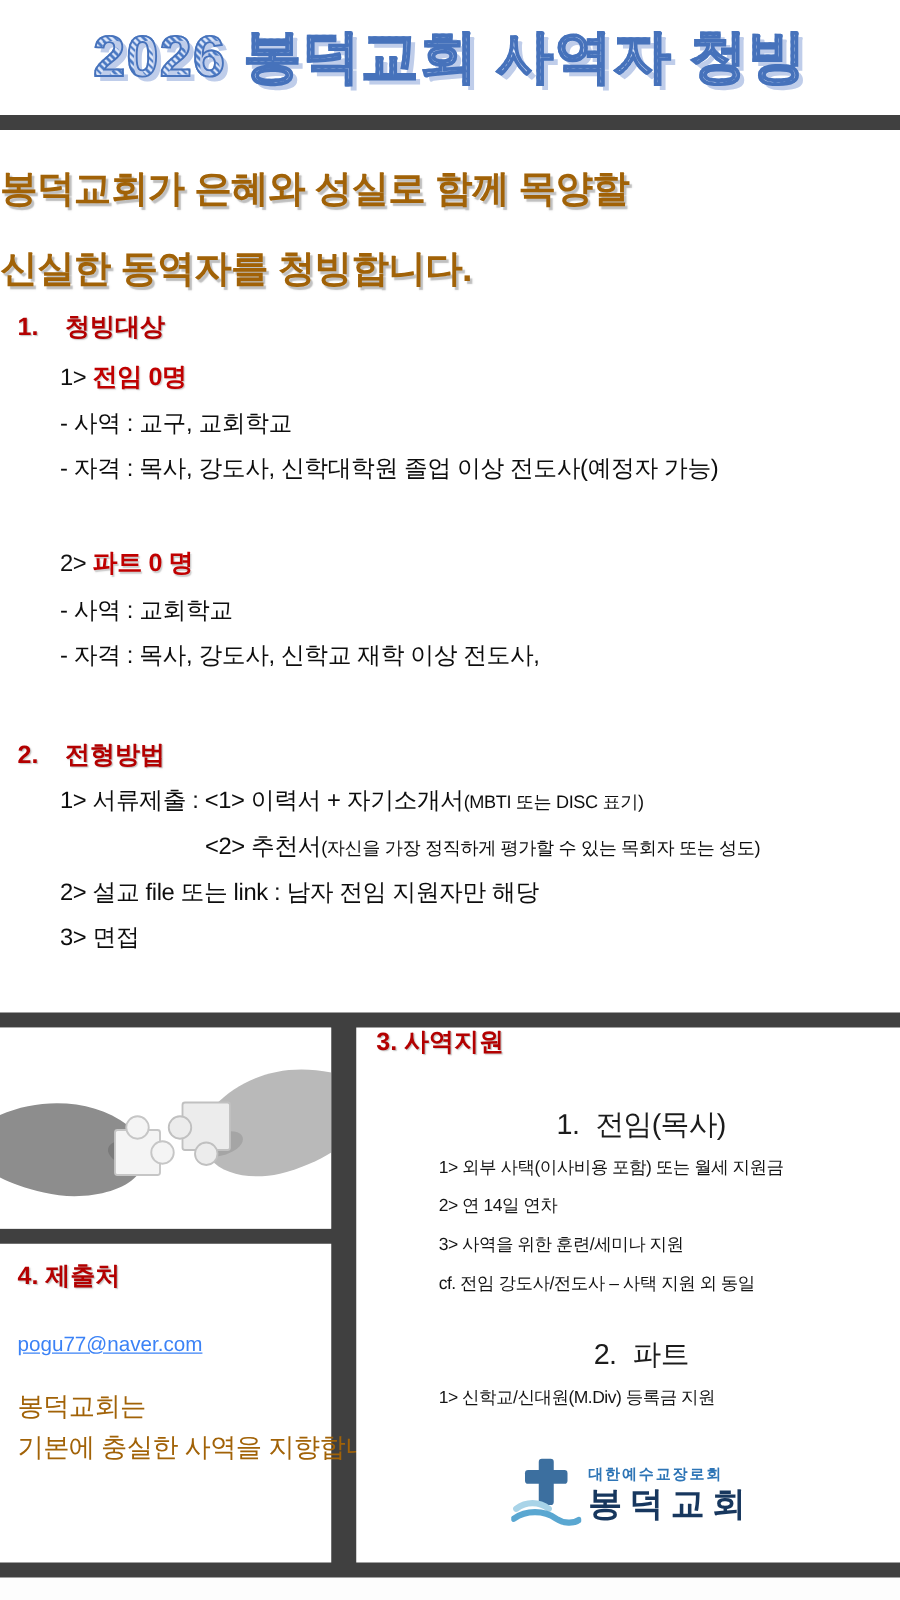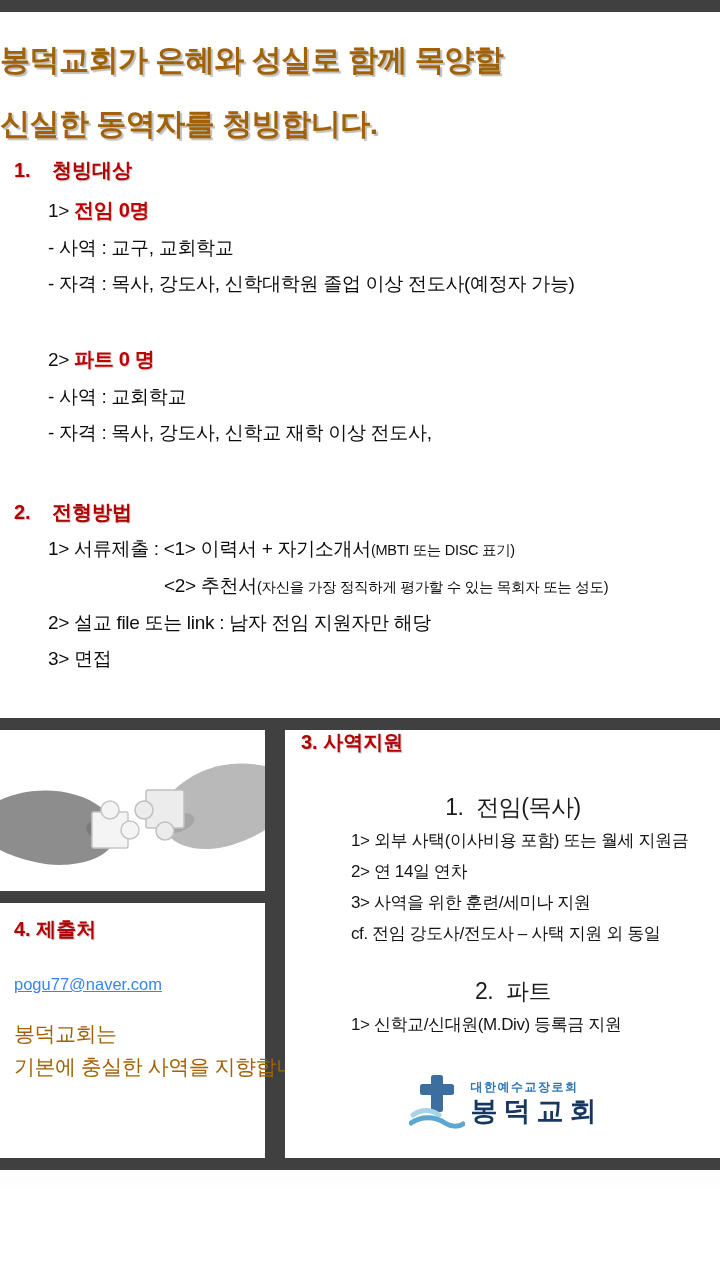--- a/index.html
+++ b/index.html
@@ -44,40 +44,43 @@
                 box-sizing:border-box;padding:14px 4px 0 14px;}
   .support-panel{position:absolute;left:285px;top:12px;width:435px;height:428px;background:#fff;
                  box-sizing:border-box;padding:0 10px 0 16px;}
 
   .panel-title{font-size:20px;font-weight:bold;color:#b30000;
                text-shadow:1px 1px 1px rgba(140,140,140,.55);line-height:24px;}
 
   .sup-head{margin-top:40px;font-size:23px;color:#1c1c1c;letter-spacing:-0.5px;line-height:26px;text-align:center;}
   .sup-head.second{margin-top:34px;}
   .sup-num{display:inline-block;width:44px;padding-left:2px;}
-  .sup-item{margin-top:11px;padding-left:50px;font-size:17px;letter-spacing:-0.4px;
+  .sup-item{margin-top:11px;padding-left:50px;font-size:14px;letter-spacing:-0.4px;
             line-height:20px;color:#141414;}
 
   .logo{margin-top:38px;display:flex;justify-content:center;align-items:center;gap:6px;}
   .logo-denom{font-size:12px;font-weight:bold;color:#2e75b6;letter-spacing:1.5px;}
   .logo-name{font-size:27px;font-weight:bold;color:#17375e;letter-spacing:6px;line-height:30px;}
 
   .email{display:inline-block;margin-top:34px;font-size:16.5px;color:#3b82f6;
          text-decoration:underline;cursor:pointer;}
   .note{margin-top:9px;font-size:21px;letter-spacing:-0.5px;line-height:24px;
         color:#a16207;white-space:nowrap;}
   .note.first{margin-top:28px;}
 
   .footer-strip{height:18px;background:#fdfdfd;}
 </style>
 </head>
 <body>
 
 <div class="page">
 
+  <header class="hdr">
+    <h1 class="hdr-title">2026 봉덕교회 사역자 청빙</h1>
+  </header>
 
   <div class="bar"></div>
 
   <main class="main">
 
     <div class="intro">
       <div>봉덕교회가 은혜와 성실로 함께 목양할</div>
       <div>신실한 동역자를 청빙합니다.</div>
     </div>
 

